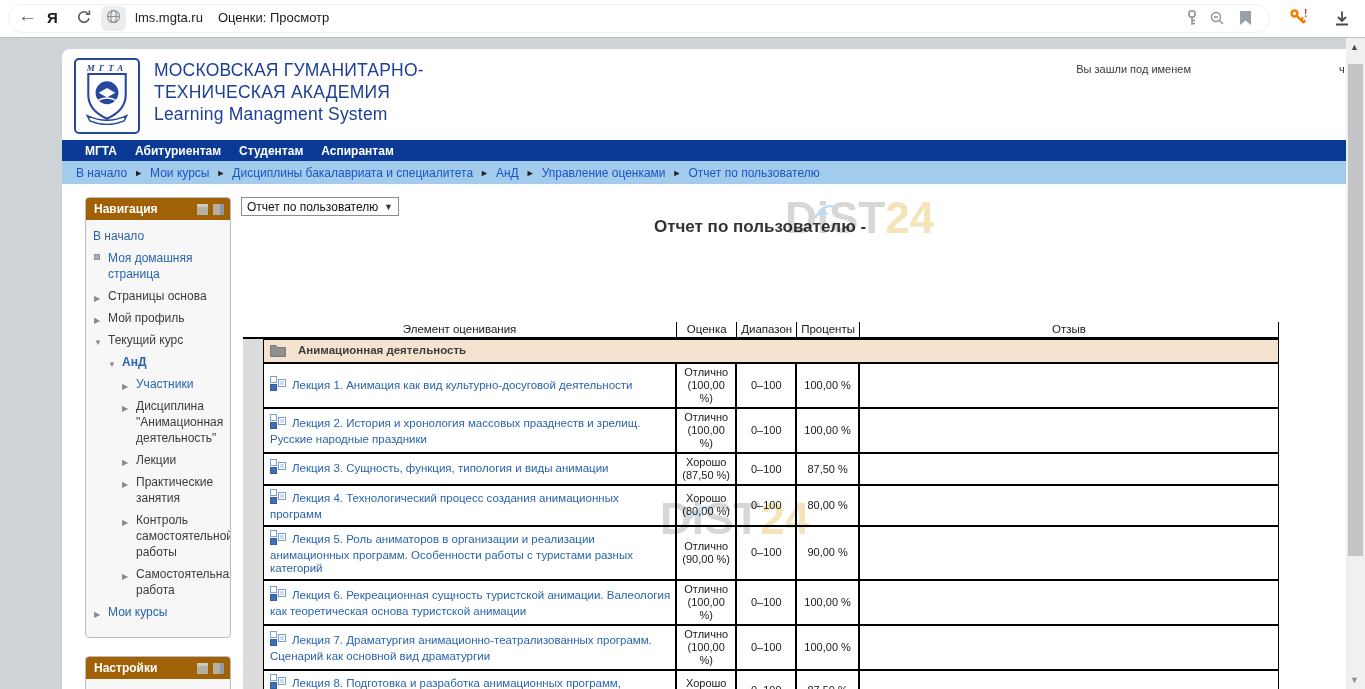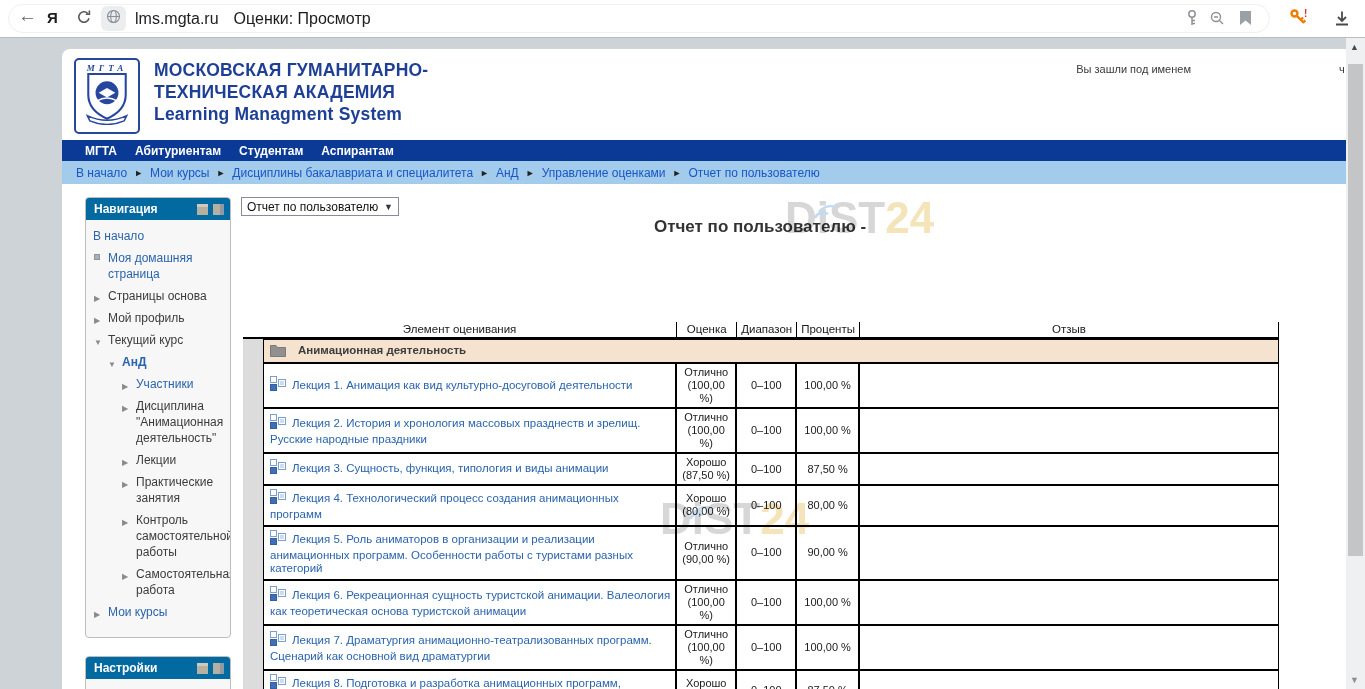--- a/index.html
+++ b/index.html
@@ -7,53 +7,53 @@
   .screen { position:relative; width:1365px; height:689px; background:#ced3d7; overflow:hidden; }
 
   
   .chrome { position:absolute; top:0; left:0; width:1365px; height:38px; background:#fff; border-bottom:1px solid #b9bdc0; z-index:20; }
   .smartbox { position:absolute; left:8px; top:4px; width:1262px; height:29px; border:1px solid #eef0f2; border-radius:15px; background:#fff; }
   .chrome-btn { position:absolute; top:8px; color:#5f6368; font-size:17px; line-height:20px; }
   .back { left:18px; font-size:19px; top:6px; }
   .ya { left:47px; top:8px; font-weight:bold; color:#1c1c1c; font-size:15px; }
   .refresh { left:76px; top:9px; }
   .favicon-chip { position:absolute; left:101px; top:6px; width:25px; height:25px; background:#ebedef; border-radius:6px; display:flex; align-items:center; justify-content:center; }
-  .urlbox { position:absolute; left:135px; top:10px; font-size:16px; color:#202124; }
+  .urlbox { position:absolute; left:135px; top:10px; font-size:13px; color:#202124; }
   .urlbox .ptitle { margin-left:15px; color:#1b1b1b; }
   .ric { position:absolute; top:9px; }
   .ric-key { left:1184px; }
   .ric-find { left:1209px; top:10px; }
   .ric-bm { left:1239px; top:10px; }
   .ric-pw { left:1288px; top:7px; }
   .ric-dl { left:1333px; top:9px; }
 
   
   .page-card { position:absolute; left:62px; top:49px; width:1340px; height:640px; background:#fff; border-radius:8px 8px 0 0; }
 
   
   .site-header { position:absolute; top:0; left:0; width:100%; height:91px; }
   .logo { position:absolute; left:12px; top:9px; width:66px; height:76px; border:2px solid #27479e; border-radius:5px; background:#fff; text-align:center; }
   .logo-word { font-family:"Liberation Serif", serif; font-style:italic; font-weight:bold; font-size:9px; letter-spacing:4px; color:#27479e; margin-top:3px; }
-  .header-titles { position:absolute; left:92px; top:10px; color:#1e3f96; font-weight:bold; font-size:17.5px; line-height:22px; letter-spacing:0.2px; }
+  .header-titles { position:absolute; left:92px; top:10px; color:#1e3f96; font-weight:normal; font-size:17.5px; line-height:22px; letter-spacing:0.2px; }
   .login-info { position:absolute; right:14px; top:14px; font-size:11px; color:#3a3a3a; }
   .redact { display:inline-block; width:148px; }
 
   
   .mainnav { position:absolute; left:0; top:91px; width:100%; height:21px; background:#0a3a95; display:flex; align-items:center; padding-left:23px; gap:18px; }
   .nav-item { color:#fff; font-weight:bold; font-size:12px; cursor:pointer; }
 
   
   .crumbbar { position:absolute; left:0; top:112px; width:100%; height:23px; background:#a3cbec; display:flex; align-items:center; padding-left:14px; font-size:12px; }
   .bc-link { color:#1a56c6; cursor:pointer; }
   .bc-sep { color:#222; font-size:9px; margin:0 7px; }
 
   
   .sidebar { position:absolute; left:23px; top:148px; width:146px; }
   .block { border:1px solid #bdbdbd; border-radius:4px; background:#f7f7f7; margin-bottom:18px; overflow:hidden; }
-  .block-header { background:#0369a1; color:#fff; font-weight:bold; font-size:12px; padding:4px 6px 4px 8px; display:flex; align-items:center; }
+  .block-header { background:#a16207; color:#fff; font-weight:bold; font-size:12px; padding:4px 6px 4px 8px; display:flex; align-items:center; }
   .block-title { flex:1; }
   .blk-ic1 { width:11px; height:11px; background:#b6b0a0; border-top:3px solid #cfcabc; margin-left:4px; }
   .blk-ic2 { width:11px; height:11px; background:#b6b0a0; border-right:4px solid #8f98a5; margin-left:5px; }
   .block-body { padding:8px 4px 11px 7px; }
   .tree-item { position:relative; font-size:12px; line-height:16px; margin-bottom:6px; color:#3c3c3c; }
   .tree-item.d0 { padding-left:15px; }
   .tree-item.d1 { padding-left:29px; }
   .tree-item.d2 { padding-left:43px; }
   .tree-item.noicon { padding-left:0; }
   .tree-item .tri { position:absolute; top:3px; font-size:8px; color:#8a8a8a; }

